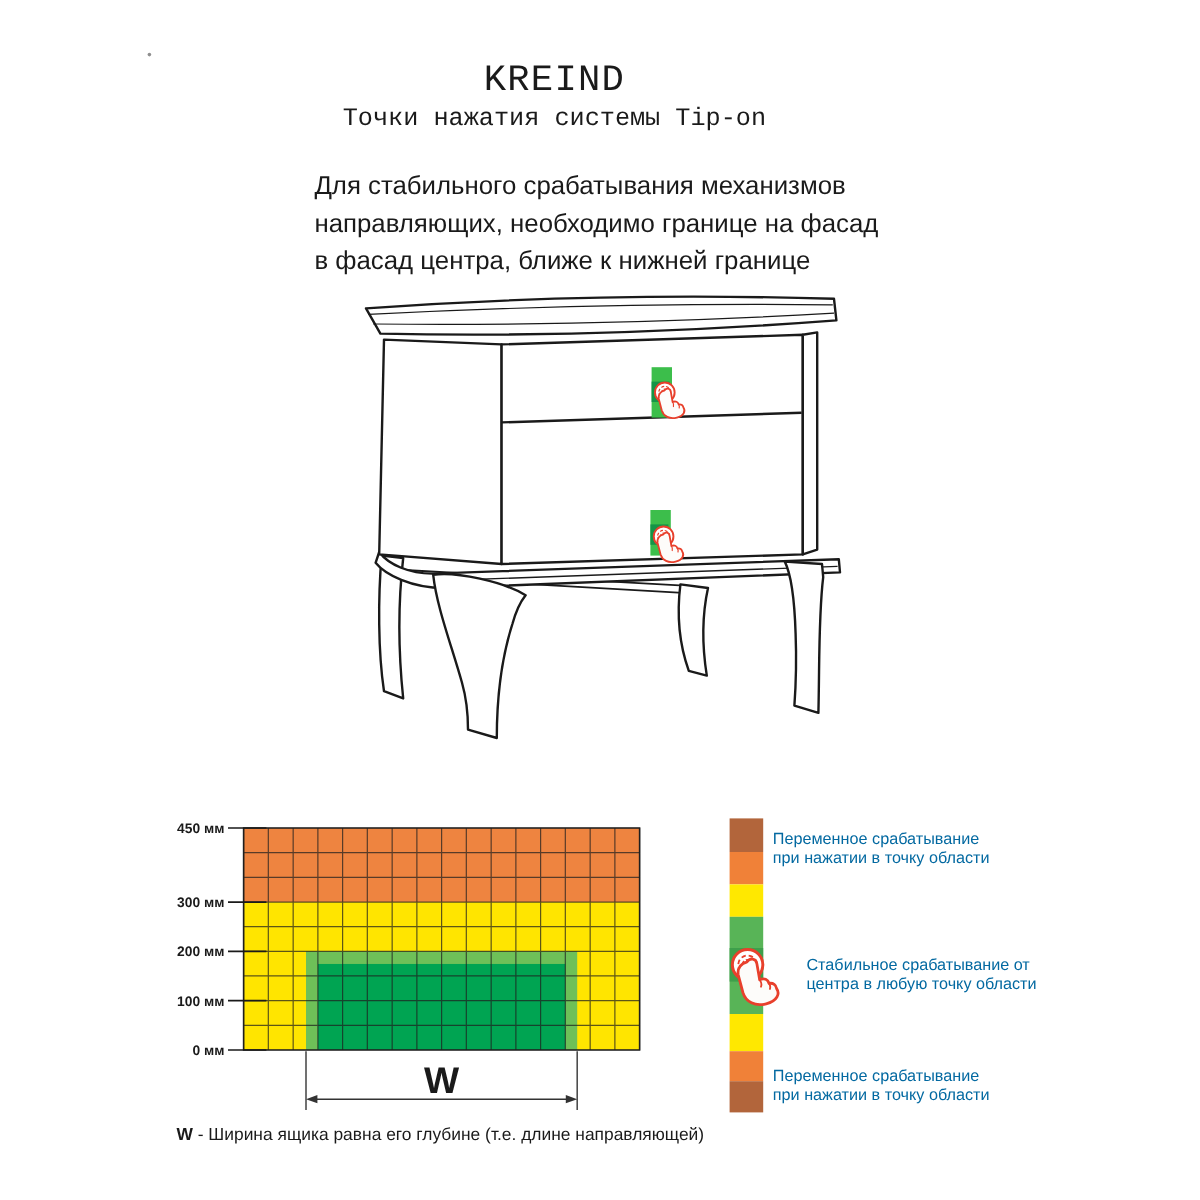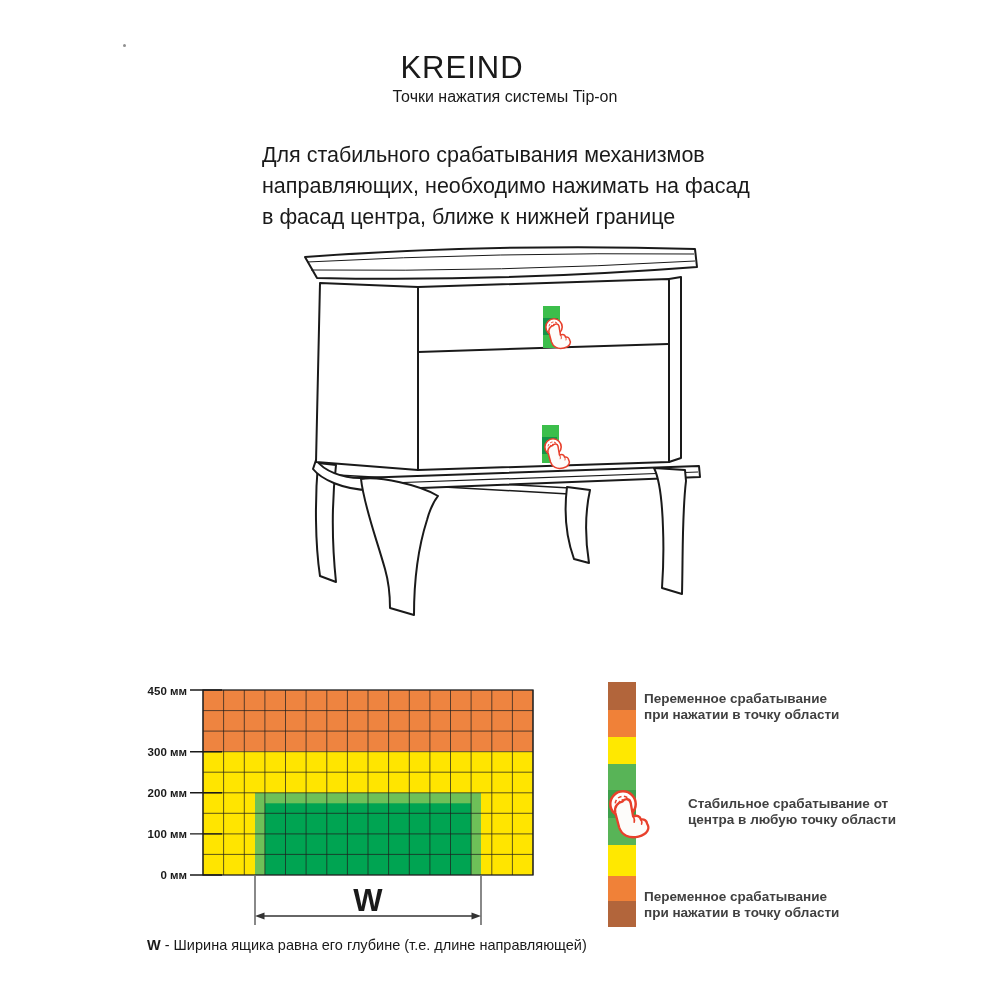--- a/index.html
+++ b/index.html
@@ -1,40 +1,40 @@
 <!DOCTYPE html>
 <html><head>
 <meta charset="utf-8">
 <style>
   html,body{margin:0;padding:0;background:#ffffff;}
   body{width:1000px;height:1000px;position:relative;overflow:hidden;
        font-family:"Liberation Sans","DejaVu Sans",sans-serif;color:#1a1a1a;}
   .abs{position:absolute;}
-  .center{left:0;width:924px;text-align:center;}
+  .center{left:0;width:924px;text-align:center;font-family:Liberation Mono, monospace;}
   #brand{top:50px;font-size:31px;letter-spacing:1px;}
-  #subtitle{top:88px;font-size:16px;padding-left:43px;}
+  #subtitle{top:88px;font-size:21px;}
   .desc{left:262px;font-size:21.5px;line-height:31px;white-space:nowrap;}
   #desc1{top:140px;} #desc2{top:171px;} #desc3{top:202px;}
-  .legend-text{font-size:13.5px;line-height:16px;color:#404040;white-space:nowrap;font-weight:bold;}
+  .legend-text{font-size:13.5px;line-height:16px;color:#0369a1;white-space:nowrap;}
   #legend-item-1{left:644px;top:691px;}
-  #legend-item-2{left:688px;top:796px;}
+  #legend-item-2{left:672px;top:796px;}
   #legend-item-3{left:644px;top:889px;}
   #stray-mark{left:123px;top:44px;width:3px;height:3px;background:#8f8f8f;border-radius:50%;}
   svg text{font-family:"Liberation Sans","DejaVu Sans",sans-serif;}
 </style>
 </head>
 <body>
 
 <div id="stray-mark" class="abs"></div>
 
 <div id="brand" class="abs center">KREIND</div>
 <div id="subtitle" class="abs center">Точки нажатия системы Tip-on</div>
 
 <div id="desc1" class="abs desc">Для стабильного срабатывания механизмов</div>
-<div id="desc2" class="abs desc">направляющих, необходимо нажимать на фасад</div>
+<div id="desc2" class="abs desc">направляющих, необходимо границе на фасад</div>
 <div id="desc3" class="abs desc">в фасад центра, ближе к нижней границе</div>
 
 <svg class="abs" style="left:258px;top:238px" width="450" height="385" viewBox="0 0 450 385" xmlns="http://www.w3.org/2000/svg" xmlns:xlink="http://www.w3.org/1999/xlink">
   <defs>
     <g id="press-hand">
       <circle r="8.2" fill="#ffffff" stroke="#E8402C" stroke-width="1.6"></circle>
       <circle r="5" fill="none" stroke="#E8402C" stroke-width="1" stroke-dasharray="2.4 1.6"></circle>
       <circle r="2.6" fill="none" stroke="#E8402C" stroke-width="1.1" stroke-dasharray="1.2 1"></circle>
       <path d="M-0.5,-1.5 C1.5,-4 4.5,-3.5 5,-0.5 L6.5,8 C9,7 11,7.8 11.5,10
                C13.8,9.6 15.3,10.8 15.6,12.8 C17.5,15.5 16,19.5 10,21

